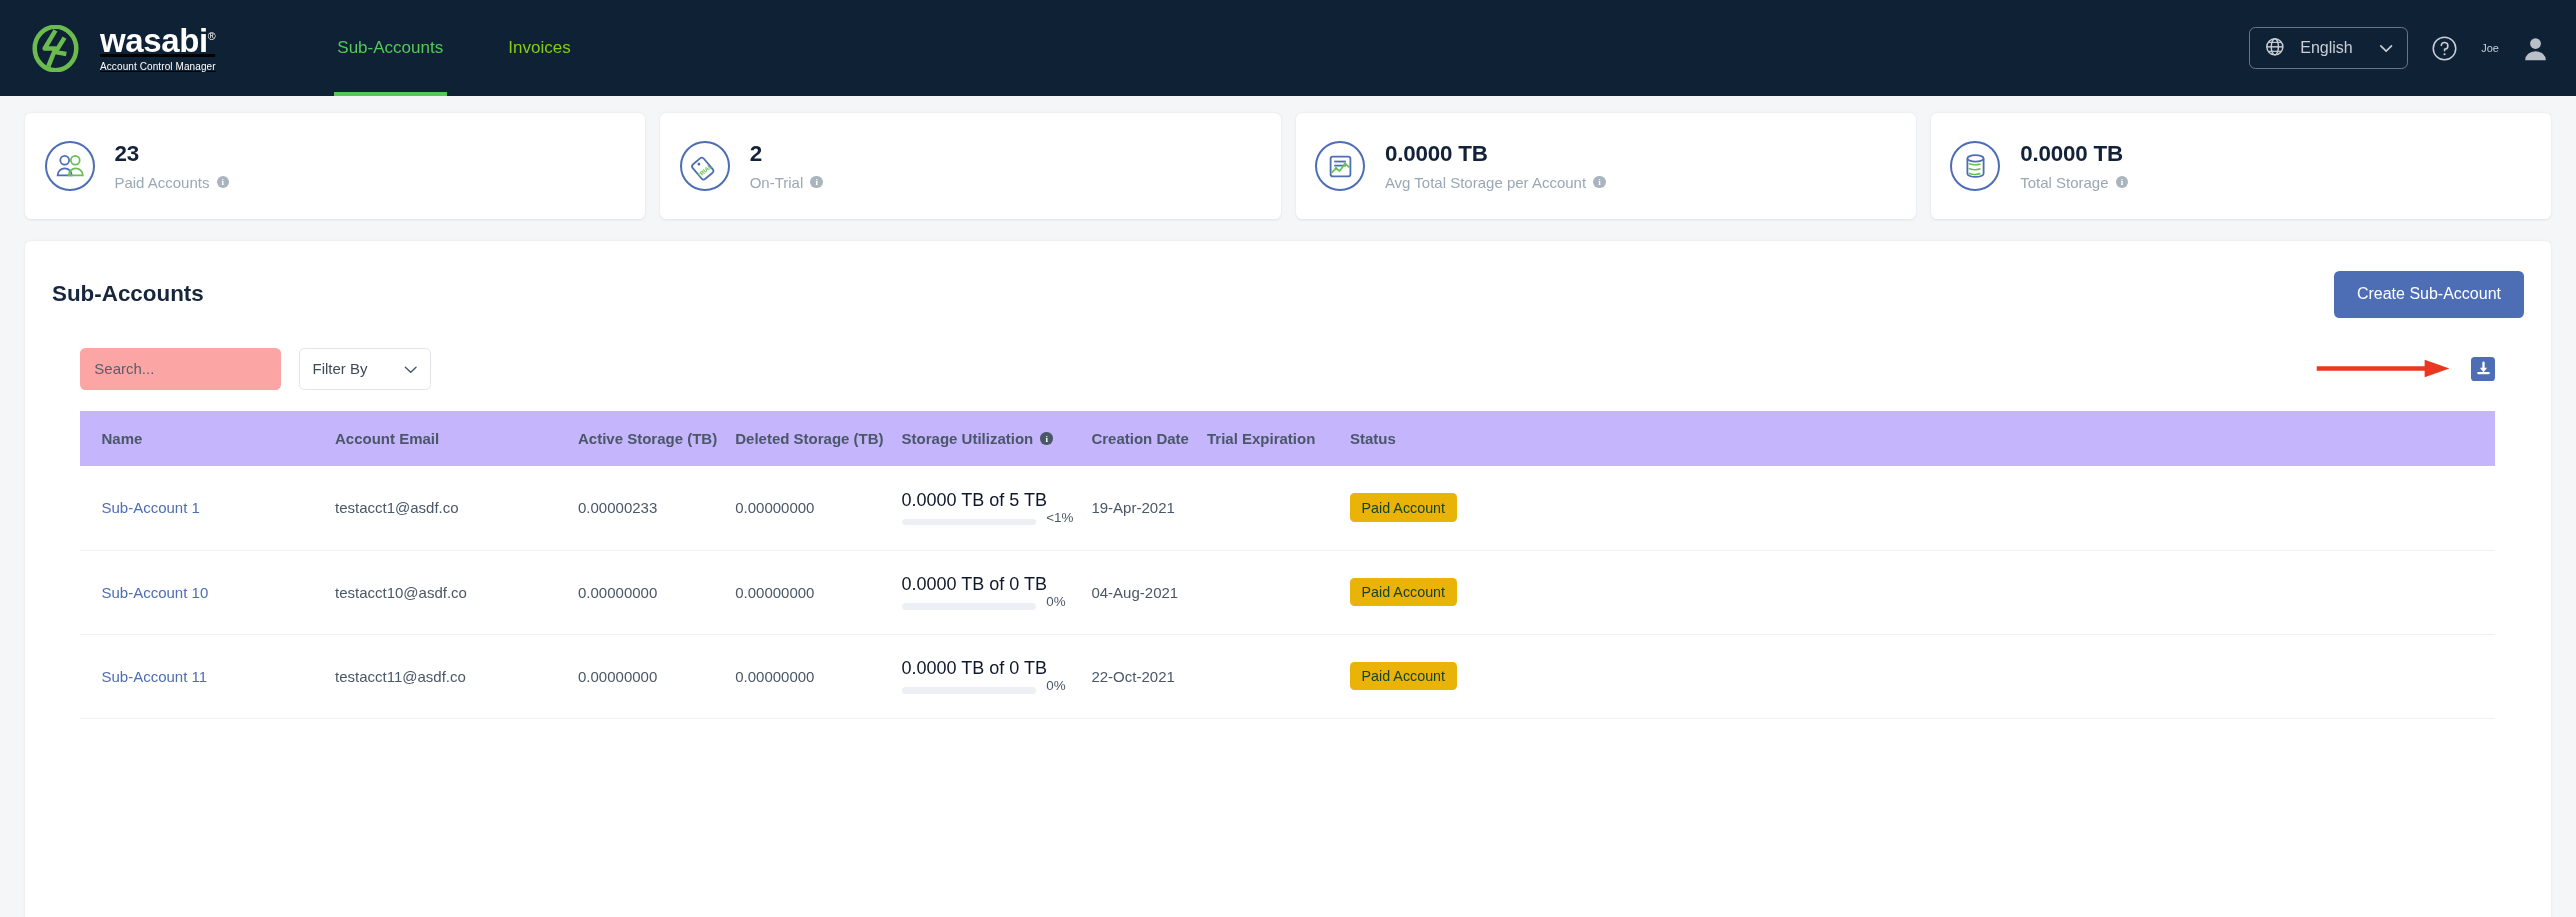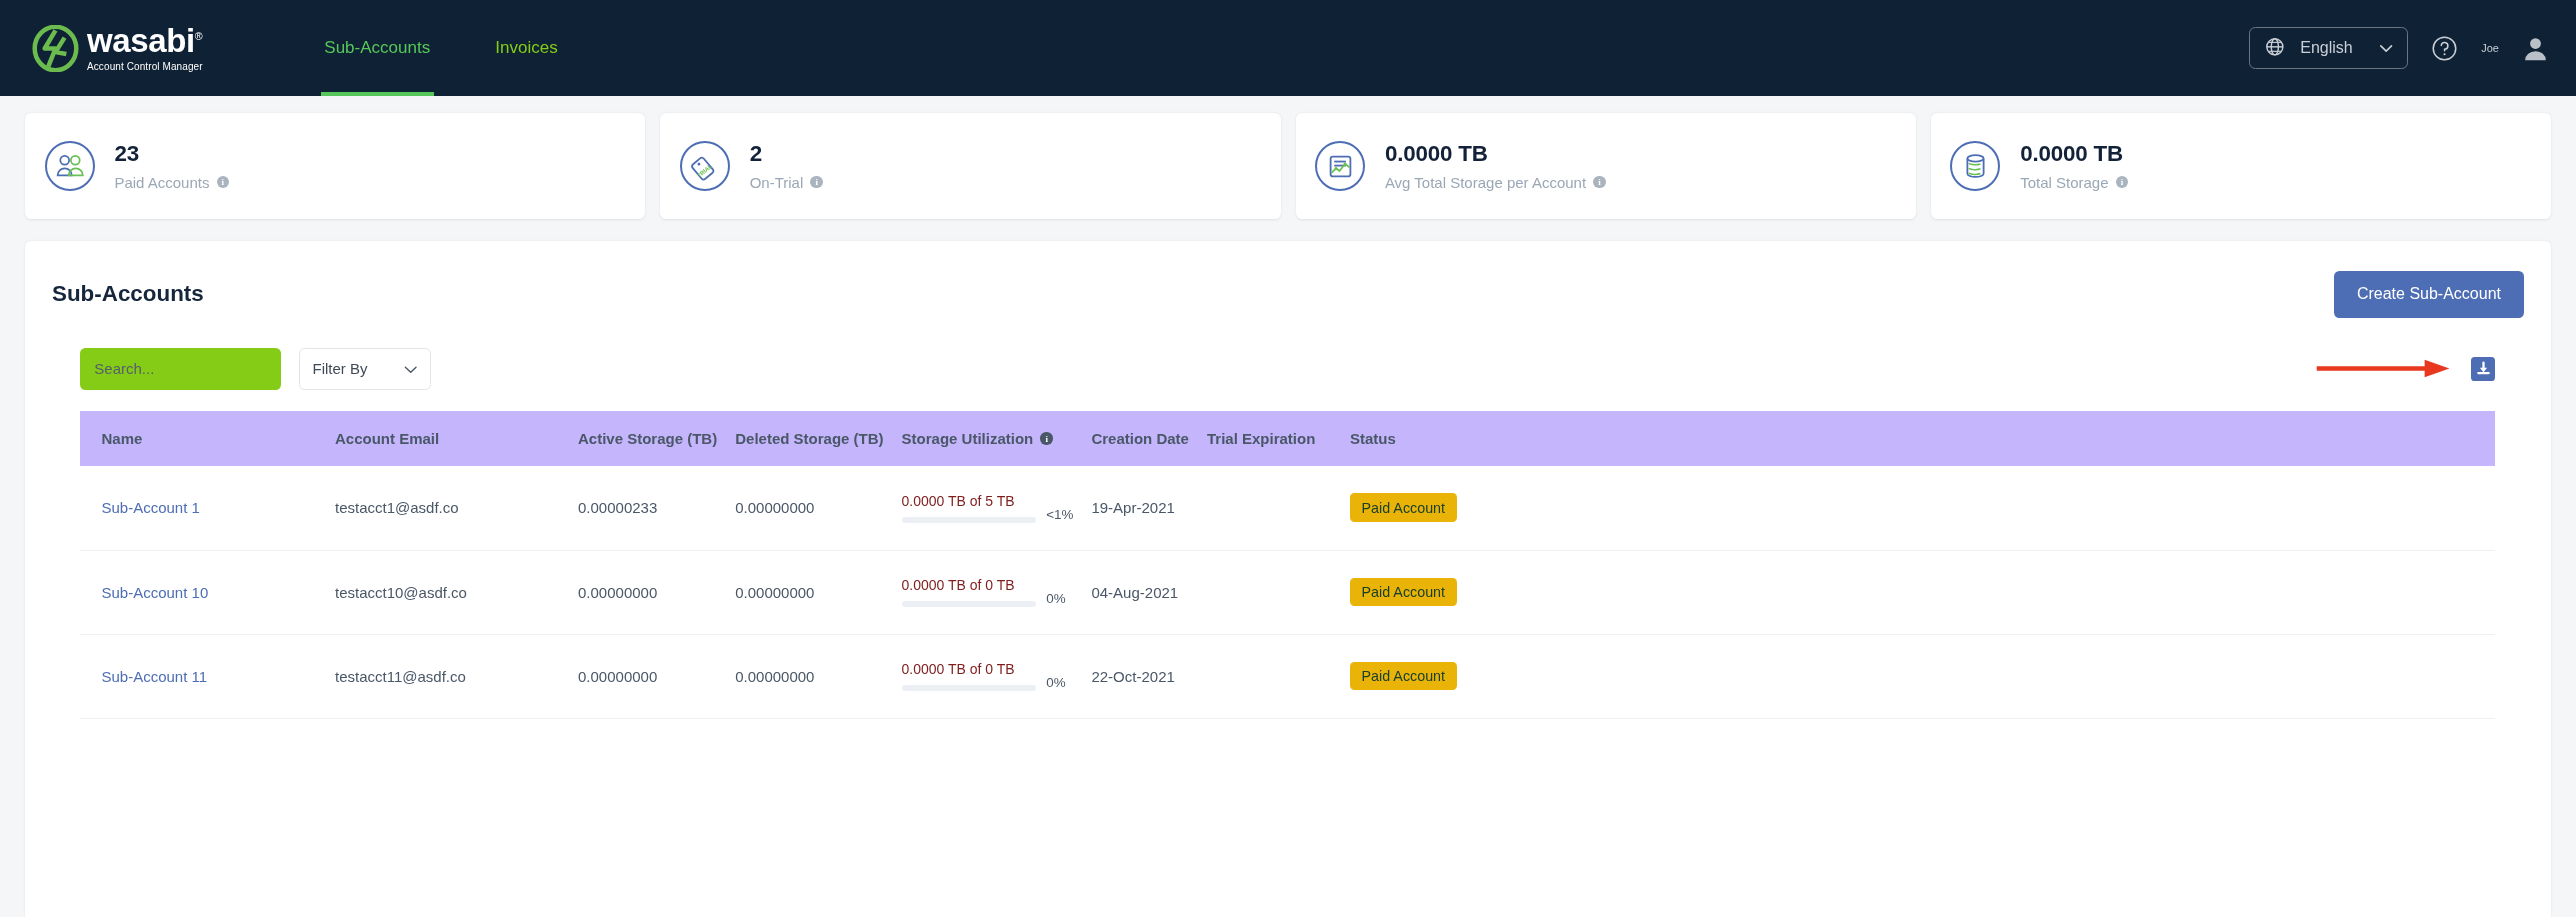--- a/index.html
+++ b/index.html
@@ -13,21 +13,21 @@
   
   .topnav {
     height: 96px;
     background: #0f2134;
     display: flex;
     align-items: center;
     position: relative;
   }
   .brand { display: flex; align-items: center; margin-left: 32px; }
   .brand-mark { width: 47px; height: 47px; flex: 0 0 47px; }
-  .brand-text { margin-left: 8px; }
+  .brand-text { margin-left: 21px; text-decoration: underline; }
   .brand-word {
     color: #ffffff; font-size: 33px; font-weight: 700;
     letter-spacing: -0.4px; line-height: 1; position: relative;
   }
   .brand-reg {
     font-size: 10.7px; vertical-align: super; font-weight: 400;
   }
   .brand-sub {
     color: #ffffff; font-size: 10px; font-weight: 400;
     letter-spacing: 0.1px; margin-top: 3.6px;
@@ -108,21 +108,21 @@
     border: none; border-radius: 5.4px; height: 47px;
     padding: 0 23px; font-size: 16px; cursor: pointer;
     font-family: "Liberation Sans", sans-serif;
   }
 
   .controls {
     display: flex; align-items: center;
     padding: 30px 27px 0 55px; position: relative;
   }
   .search-input {
-    width: 201px; height: 42px; background: #84cc16;
+    width: 201px; height: 42px; background: #fca5a5;
     border: none; border-radius: 5.4px; padding: 0 14.3px;
     font-size: 15px; color: #3f4a57;
     font-family: "Liberation Sans", sans-serif;
   }
   .search-input::placeholder { color: #565f6b; }
   .filter-select {
     margin-left: 18px; width: 132px; height: 42px;
     background: #fff; border: 0.9px solid #e1e5ea; border-radius: 5.4px;
     display: flex; align-items: center; padding: 0 12.5px;
     font-size: 15px; color: #3f4a57; cursor: pointer;
@@ -147,21 +147,21 @@
   .th-inner { display: flex; align-items: center; gap: 7.2px; }
   tbody tr { height: 84px; border-bottom: 0.9px solid #eef1f4; }
   tbody td {
     font-size: 15px; color: #4a5767; padding: 0 9px;
     vertical-align: middle; white-space: nowrap;
   }
   tbody td:first-child { padding-left: 21.5px; }
   .link-name { color: #4d6db4; cursor: pointer; }
   .util-cell { display: flex; align-items: flex-end; gap: 10.7px; }
   .util-wrap { width: 134px; }
-  .util-text { font-size: 14px; color: #7f1d1d; margin-bottom: 8px; }
+  .util-text { font-size: 18px; color: #0f172a; margin-bottom: 8px; }
   .util-bar {
     height: 6.3px; background: #eceff3; border-radius: 3.6px; width: 134px;
   }
   .util-pct { font-size: 13.4px; color: #4a5767; padding-bottom: 0.9px; }
   .badge {
     display: inline-block; background: #eab308; color: #17402a;
     font-size: 14.3px; border-radius: 4.5px; padding: 6.3px 11.6px;
   }
   .col-name { width: 246px; }
   .col-email { width: 243px; }

